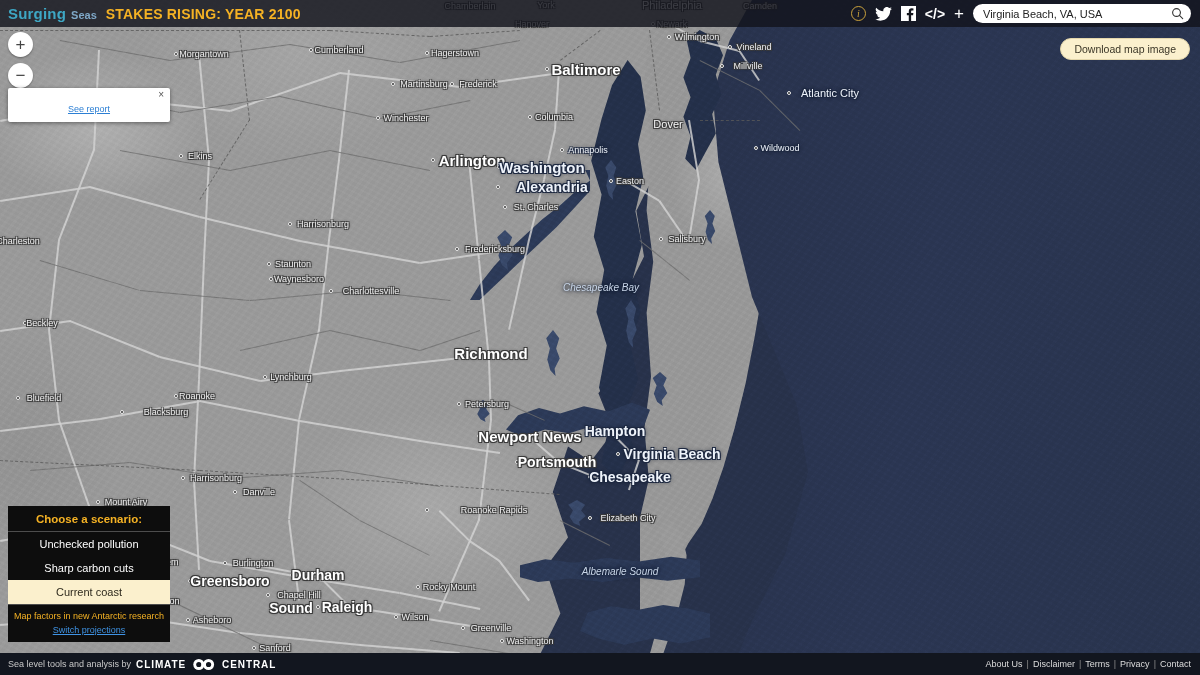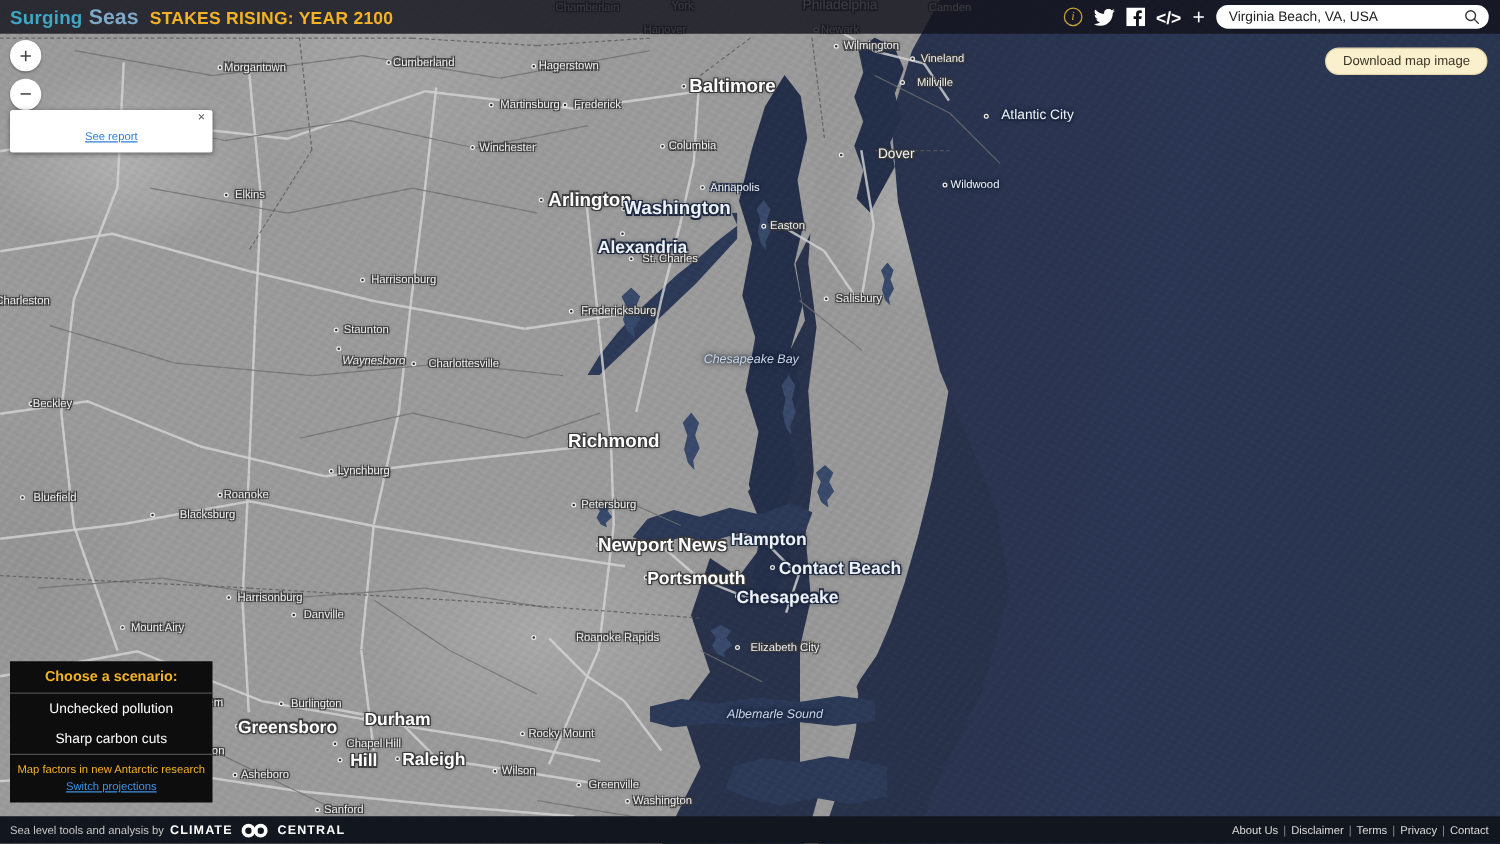--- a/index.html
+++ b/index.html
@@ -107,21 +107,21 @@
   }
 
   
   #header {
     position:absolute; left:0; top:0; width:1200px; height:27px;
     background:rgba(18,20,28,.82);
     display:flex; align-items:center; z-index:40;
   }
   #brand { display:flex; align-items:baseline; gap:5px; padding-left:8px; }
   #brand .surging { color:#3ea7c4; font-size:15px; font-weight:bold; letter-spacing:.2px; }
-  #brand .seas    { color:#7fa8c8; font-size:17px; font-weight:bold; }
+  #brand .seas    { color:#7fa8c8; font-size:11px; font-weight:bold; }
   #brand .stakes  { color:#f5b224; font-size:14px; font-weight:bold; letter-spacing:.2px; margin-left:4px; }
   #header-right { margin-left:auto; display:flex; align-items:center; gap:9px; padding-right:9px; }
   .hicon { display:flex; align-items:center; justify-content:center; cursor:pointer; }
   #info-icon {
     width:15px; height:15px; border-radius:50%; border:1.3px solid #caa23c;
     color:#caa23c; font-size:10px; font-style:italic; font-family:"Liberation Serif", serif;
     line-height:13px; text-align:center;
   }
   #twitter-icon svg, #facebook-icon svg { display:block; }
   #code-icon { color:#fff; font-size:14px; font-weight:bold; font-family:"Liberation Sans", sans-serif; }
@@ -375,50 +375,50 @@
         <div class="label t-mid t-coastcity" style="left: 830px; top: 93px;">Atlantic City</div>
         <div class="citydot" style="left: 393.15px; top: 84px;"></div>
         <div class="label t-minor" style="left: 424px; top: 84px;">Martinsburg</div>
         <div class="citydot" style="left: 451.85px; top: 84px;"></div>
         <div class="label t-minor" style="left: 478px; top: 84px;">Frederick</div>
         <div class="citydot" style="left: 546.8px; top: 69px;"></div>
         <div class="label t-big" style="left: 586px; top: 69px;">Baltimore</div>
         <div class="citydot" style="left: 530.2px; top: 117px;"></div>
         <div class="label t-minor" style="left: 554px; top: 117px;">Columbia</div>
         <div class="citydot" style="left: 673px; top: 124px;"></div>
-        <div class="label t-mid" style="left: 717px; top: 124px;">Dover</div>
+        <div class="label t-mid" style="left: 668px; top: 124px;">Dover</div>
         <div class="citydot" style="left: 377.5px; top: 118px;"></div>
         <div class="label t-minor" style="left: 406px; top: 118px;">Winchester</div>
         <div class="citydot" style="left: 561.85px; top: 150px;"></div>
         <div class="label t-minor t-coastcity" style="left: 588px; top: 150px;">Annapolis</div>
         <div class="citydot" style="left: 756.2px; top: 148px;"></div>
         <div class="label t-minor t-coastcity" style="left: 780px; top: 148px;">Wildwood</div>
         <div class="citydot" style="left: 432.8px; top: 160px;"></div>
         <div class="label t-big" style="left: 472px; top: 160px;">Arlington</div>
         <div class="citydot" style="left: 499px; top: 167px;"></div>
         <div class="label t-big t-coastcity" style="left: 542px; top: 167px;">Washington</div>
         <div class="citydot" style="left: 180.9px; top: 156px;"></div>
         <div class="label t-minor" style="left: 200px; top: 156px;">Elkins</div>
         <div class="citydot" style="left: 498px; top: 187px;"></div>
-        <div class="label t-major t-coastcity" style="left: 514px; top: 187px; margin-top: 10px;">Alexandria</div>
+        <div class="label t-major t-coastcity" style="left: 552px; top: 187px;">Alexandria</div>
         <div class="citydot" style="left: 610.9px; top: 181px;"></div>
         <div class="label t-minor" style="left: 630px; top: 181px;">Easton</div>
         <div class="citydot" style="left: 505.15px; top: 207px;"></div>
         <div class="label t-minor" style="left: 536px; top: 207px;">St. Charles</div>
         <div class="citydot" style="left: 289.8px; top: 224px;"></div>
         <div class="label t-minor" style="left: 323px; top: 224px;">Harrisonburg</div>
         <div class="citydot" style="left: 660.85px; top: 239px;"></div>
         <div class="label t-minor" style="left: 687px; top: 239px;">Salisbury</div>
         <div class="label t-minor" style="left: 18px; top: 241px;">Charleston</div>
         <div class="citydot" style="left: 457.1px; top: 249px;"></div>
         <div class="label t-minor" style="left: 495px; top: 249px;">Fredericksburg</div>
         <div class="citydot" style="left: 269.2px; top: 264px;"></div>
         <div class="label t-minor" style="left: 293px; top: 264px;">Staunton</div>
         <div class="citydot" style="left: 270.5px; top: 279px;"></div>
-        <div class="label t-minor" style="left: 299px; top: 289px; font-style: italic;">Waynesboro</div>
+        <div class="label t-minor" style="left: 299px; top: 279px;">Waynesboro</div>
         <div class="citydot" style="left: 330.75px; top: 291px;"></div>
         <div class="label t-minor" style="left: 371px; top: 291px;">Charlottesville</div>
         <div class="citydot" style="left: 24.55px; top: 323px;"></div>
         <div class="label t-minor" style="left: 42px; top: 323px;">Beckley</div>
         <div class="citydot" style="left: 455.6px; top: 353px;"></div>
         <div class="label t-big" style="left: 491px; top: 353px;">Richmond</div>
         <div class="citydot" style="left: 264.85px; top: 377px;"></div>
         <div class="label t-minor" style="left: 291px; top: 377px;">Lynchburg</div>
         <div class="citydot" style="left: 175.55px; top: 396px;"></div>
         <div class="label t-minor" style="left: 197px; top: 396px;">Roanoke</div>
@@ -426,21 +426,21 @@
         <div class="label t-minor" style="left: 487px; top: 404px;">Petersburg</div>
         <div class="citydot" style="left: 17.85px; top: 398px;"></div>
         <div class="label t-minor" style="left: 44px; top: 398px;">Bluefield</div>
         <div class="citydot" style="left: 121.5px; top: 412px;"></div>
         <div class="label t-minor" style="left: 166px; top: 412px;">Blacksburg</div>
         <div class="citydot" style="left: 585.5px; top: 431px;"></div>
         <div class="label t-major t-coastcity" style="left: 615px; top: 431px;">Hampton</div>
         <div class="citydot" style="left: 479.4px; top: 436px;"></div>
         <div class="label t-big" style="left: 530px; top: 436px;">Newport News</div>
         <div class="citydot" style="left: 618px; top: 454px;"></div>
-        <div class="label t-major t-coastcity" style="left: 672px; top: 454px;">Contact Beach</div>
+        <div class="label t-major t-coastcity" style="left: 672px; top: 454px;">Virginia Beach</div>
         <div class="citydot" style="left: 517px; top: 462px;"></div>
         <div class="label t-major" style="left: 557px; top: 462px;">Portsmouth</div>
         <div class="citydot" style="left: 590px; top: 477px;"></div>
         <div class="label t-major t-coastcity" style="left: 630px; top: 477px;">Chesapeake</div>
         <div class="citydot" style="left: 182.8px; top: 478px;"></div>
         <div class="label t-minor" style="left: 216px; top: 478px;">Harrisonburg</div>
         <div class="citydot" style="left: 235.2px; top: 492px;"></div>
         <div class="label t-minor" style="left: 259px; top: 492px;">Danville</div>
         <div class="citydot" style="left: 97.5px; top: 502px;"></div>
         <div class="label t-minor" style="left: 126px; top: 502px;">Mount Airy</div>
@@ -456,21 +456,21 @@
         <div class="label t-major" style="left: 230px; top: 581px;">Greensboro</div>
         <div class="citydot" style="left: 418.15px; top: 587px;"></div>
         <div class="label t-minor" style="left: 449px; top: 587px;">Rocky Mount</div>
         <div class="citydot" style="left: 268.15px; top: 595px;"></div>
         <div class="label t-minor" style="left: 299px; top: 595px;">Chapel Hill</div>
         <div class="citydot" style="left: 64.15px; top: 607px;"></div>
         <div class="label t-minor" style="left: 95px; top: 607px;">Statesville</div>
         <div class="citydot" style="left: 133.85px; top: 601px;"></div>
         <div class="label t-minor" style="left: 160px; top: 601px;">Lexington</div>
         <div class="citydot" style="left: 272px; top: 608px;"></div>
-        <div class="label t-major" style="left: 291px; top: 608px;">Hill</div>
+        <div class="label t-major" style="left: 291px; top: 608px;">Sound</div>
         <div class="citydot" style="left: 317.5px; top: 607px;"></div>
         <div class="label t-major" style="left: 347px; top: 607px;">Raleigh</div>
         <div class="citydot" style="left: 395.9px; top: 617px;"></div>
         <div class="label t-minor" style="left: 415px; top: 617px;">Wilson</div>
         <div class="citydot" style="left: 188.2px; top: 620px;"></div>
         <div class="label t-minor" style="left: 212px; top: 620px;">Asheboro</div>
         <div class="citydot" style="left: 462.5px; top: 628px;"></div>
         <div class="label t-minor" style="left: 491px; top: 628px;">Greenville</div>
         <div class="citydot" style="left: 501.5px; top: 641px;"></div>
         <div class="label t-minor" style="left: 530px; top: 641px;">Washington</div>
@@ -525,20 +525,21 @@
     <a id="popup-link">See report</a>
   </div>
 
   <div id="download-btn">Download map image</div>
 
   <div id="scenario-panel">
     <div id="scenario-title">Choose a scenario:</div>
     <div id="scenario-options">
         <div class="scenario-opt">Unchecked pollution</div>
         <div class="scenario-opt">Sharp carbon cuts</div>
+        <div class="scenario-opt selected">Current coast</div>
       </div>
     <div id="scenario-footer">
       <div id="scenario-note">Map factors in new Antarctic research</div>
       <a id="switch-projections">Switch projections</a>
     </div>
   </div>
 
   <div id="footer">
     <div id="footer-left">
       <span id="footer-credit">Sea level tools and analysis by</span>

